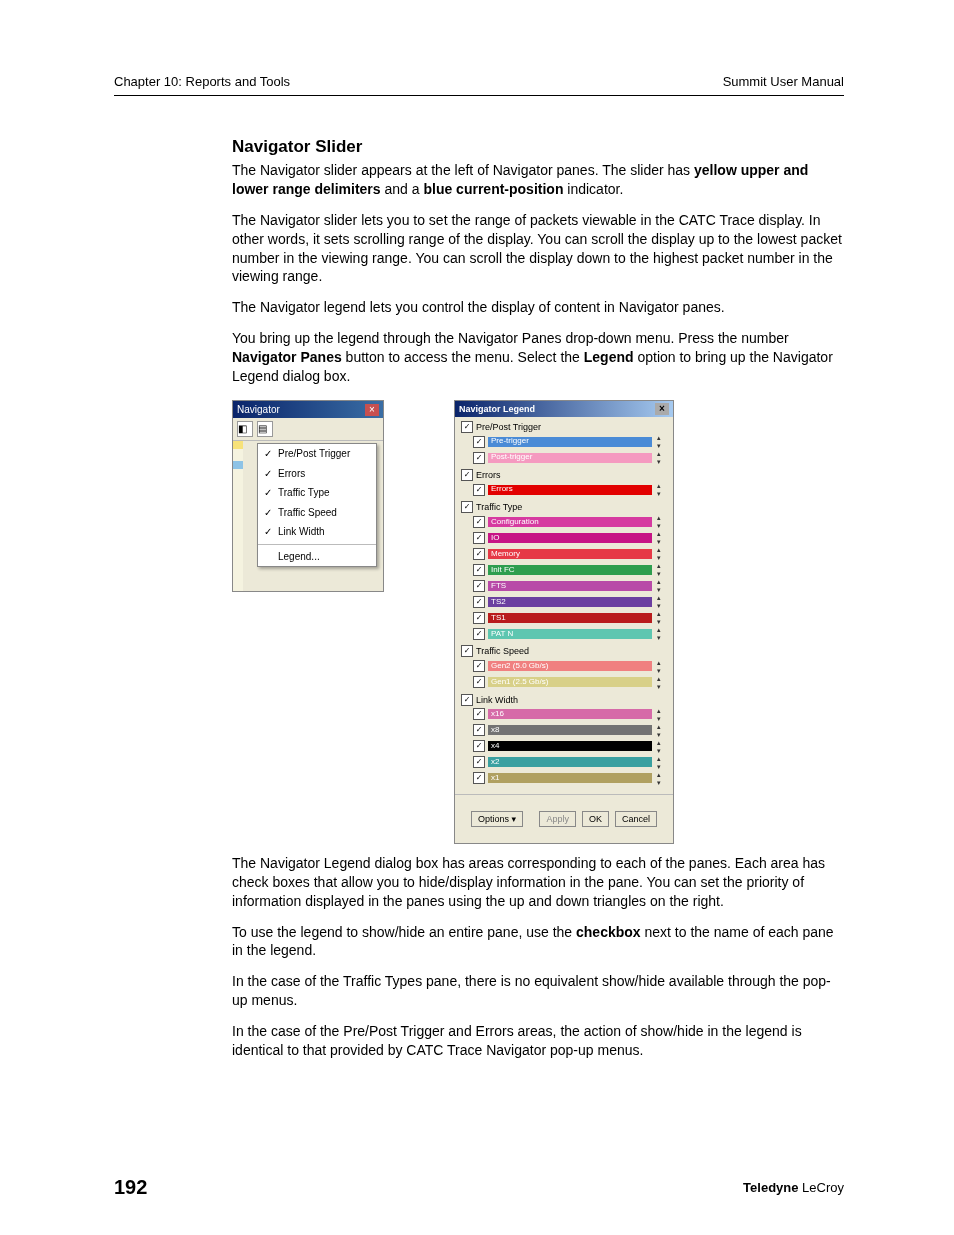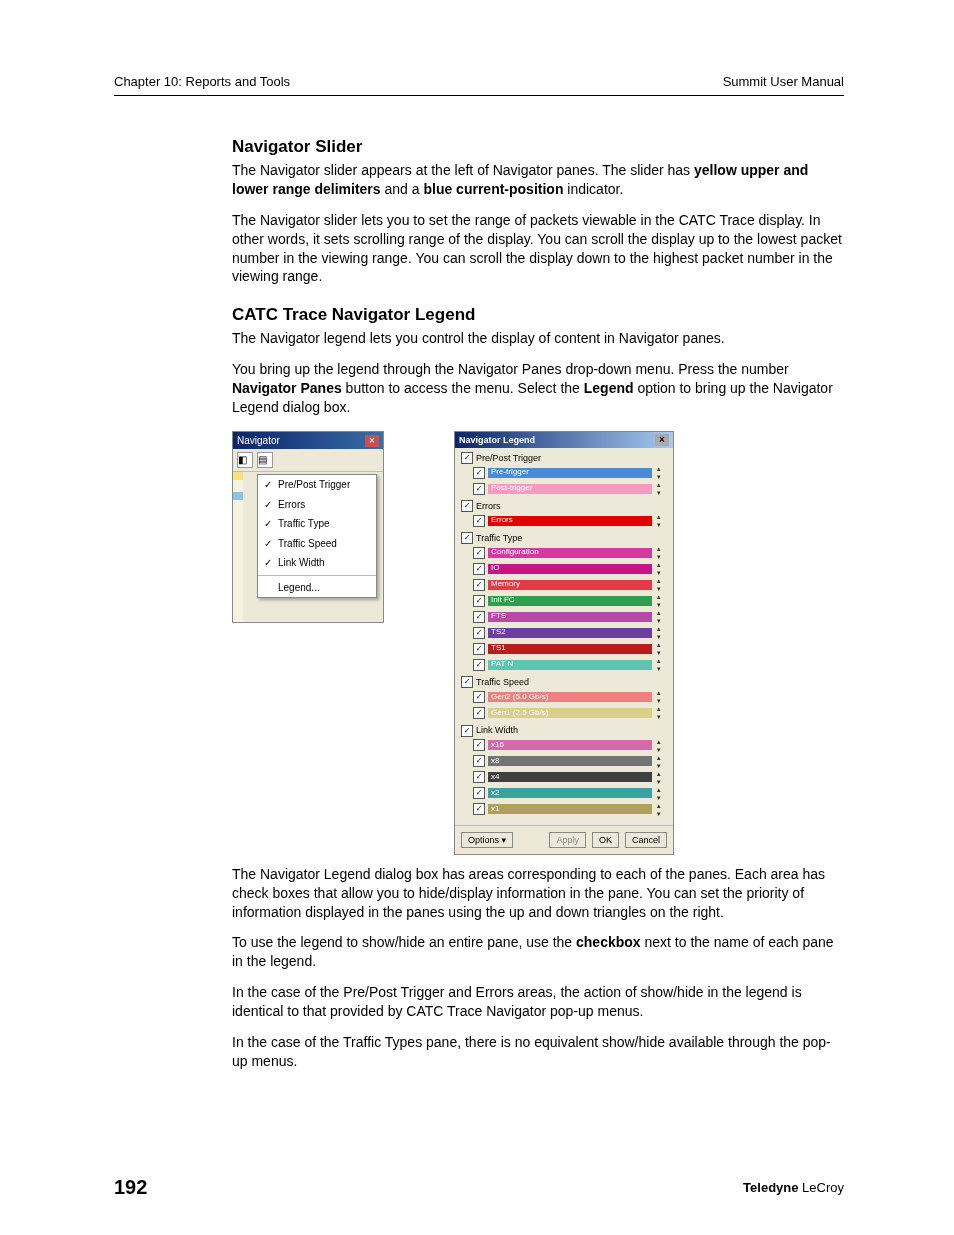--- a/index.html
+++ b/index.html
@@ -28,21 +28,21 @@
   .dlg{width:218px;border:1px solid #888;background:#ece9d8;font-size:9px;}
   .dlg-title{background:linear-gradient(to right,#0a246a,#a6caf0);color:#fff;padding:2px 4px;display:flex;justify-content:space-between;align-items:center;font-weight:bold;}
   .dlg-body{background:#ece9d8;padding:4px 6px;}
   .grp{margin-bottom:4px;}
   .grp-hd{display:flex;align-items:center;gap:3px;margin-bottom:1px;}
   .cb{width:10px;height:10px;border:1px solid #555;background:#fff;display:inline-flex;align-items:center;justify-content:center;font-size:8px;line-height:8px;}
   .row{display:flex;align-items:center;gap:3px;margin:1px 0 1px 12px;}
   .swatch{flex:1;height:10px;color:#fff;font-size:8px;padding-left:3px;display:flex;align-items:center;overflow:hidden;}
   .arrcol{width:10px;display:flex;flex-direction:column;gap:1px;margin-left:2px;}
   .arrcol span{font-size:7px;color:#333;line-height:7px;}
-  .dlg-btns{display:flex;justify-content:flex-end;gap:6px;padding:6px;border-top:1px solid #bbb;}
+  .dlg-btns{display:flex;justify-content:flex-end;gap:6px;padding:16px;border-top:1px solid #bbb;}
   .btn{font-size:9px;padding:1px 6px;border:1px solid #888;background:#ece9d8;}
   .btn.opts{margin-right:auto;}
   .ftr{position:absolute;bottom:50px;left:114px;right:110px;display:flex;justify-content:space-between;align-items:center;}
   .pg{font-weight:bold;font-size:20px;}
   .brand{font-size:13px;}
 </style>
 </head>
 <body>
 
 <div class="page">
@@ -52,21 +52,20 @@
   </div>
   <hr class="hrule">
 
   <div class="content">
     <div class="sect-title">Navigator Slider</div>
     <p>
       <span>The Navigator slider appears at the left of Navigator panes. The slider has </span><b>yellow upper and lower range delimiters</b><span> and a </span><b>blue current-position</b><span> indicator.</span>
     </p>
     <p>The Navigator slider lets you to set the range of packets viewable in the CATC Trace display. In other words, it sets scrolling range of the display. You can scroll the display up to the lowest packet number in the viewing range. You can scroll the display down to the highest packet number in the viewing range.</p>
 
-    <div class="sect-title">CATC Trace Navigator Legend</div>
     <p>The Navigator legend lets you control the display of content in Navigator panes.</p>
     <p>
       <span>You bring up the legend through the Navigator Panes drop-down menu. Press the number </span><b>Navigator Panes</b><span> button to access the menu. Select the </span><b>Legend</b><span> option to bring up the Navigator Legend dialog box.</span>
     </p>
 
     <div class="figs">
 
       <div class="nav-panel">
         <div class="nav-title">
           <span>Navigator</span>
@@ -258,21 +257,21 @@
               <div class="row">
                 <span class="cb">✓</span>
                 <span class="swatch" style="background:#737373">x8</span>
                 <span class="arrcol">
                   <span>▴</span>
                   <span>▾</span>
                 </span>
               </div>
               <div class="row">
                 <span class="cb">✓</span>
-                <span class="swatch" style="background:#404040">x4</span>
+                <span class="swatch" style="background:#000000">x4</span>
                 <span class="arrcol">
                   <span>▴</span>
                   <span>▾</span>
                 </span>
               </div>
               <div class="row">
                 <span class="cb">✓</span>
                 <span class="swatch" style="background:#3aa0a0">x2</span>
                 <span class="arrcol">
                   <span>▴</span>
@@ -296,21 +295,21 @@
           <span class="btn">Cancel</span>
         </div>
       </div>
     </div>
 
     <p>The Navigator Legend dialog box has areas corresponding to each of the panes. Each area has check boxes that allow you to hide/display information in the pane. You can set the priority of information displayed in the panes using the up and down triangles on the right.</p>
 
     <p>
       <span>To use the legend to show/hide an entire pane, use the </span><b>checkbox</b><span> next to the name of each pane in the legend.</span>
     </p>
+    <p>In the case of the Traffic Types pane, there is no equivalent show/hide available through the pop-up menus.</p>
     <p>In the case of the Pre/Post Trigger and Errors areas, the action of show/hide in the legend is identical to that provided by CATC Trace Navigator pop-up menus.</p>
-    <p>In the case of the Traffic Types pane, there is no equivalent show/hide available through the pop-up menus.</p>
   </div>
 
   <div class="ftr">
     <span class="pg">192</span>
     <span class="brand"><b>Teledyne</b><span> LeCroy</span></span>
   </div>
 </div>
 
 </body></html>

